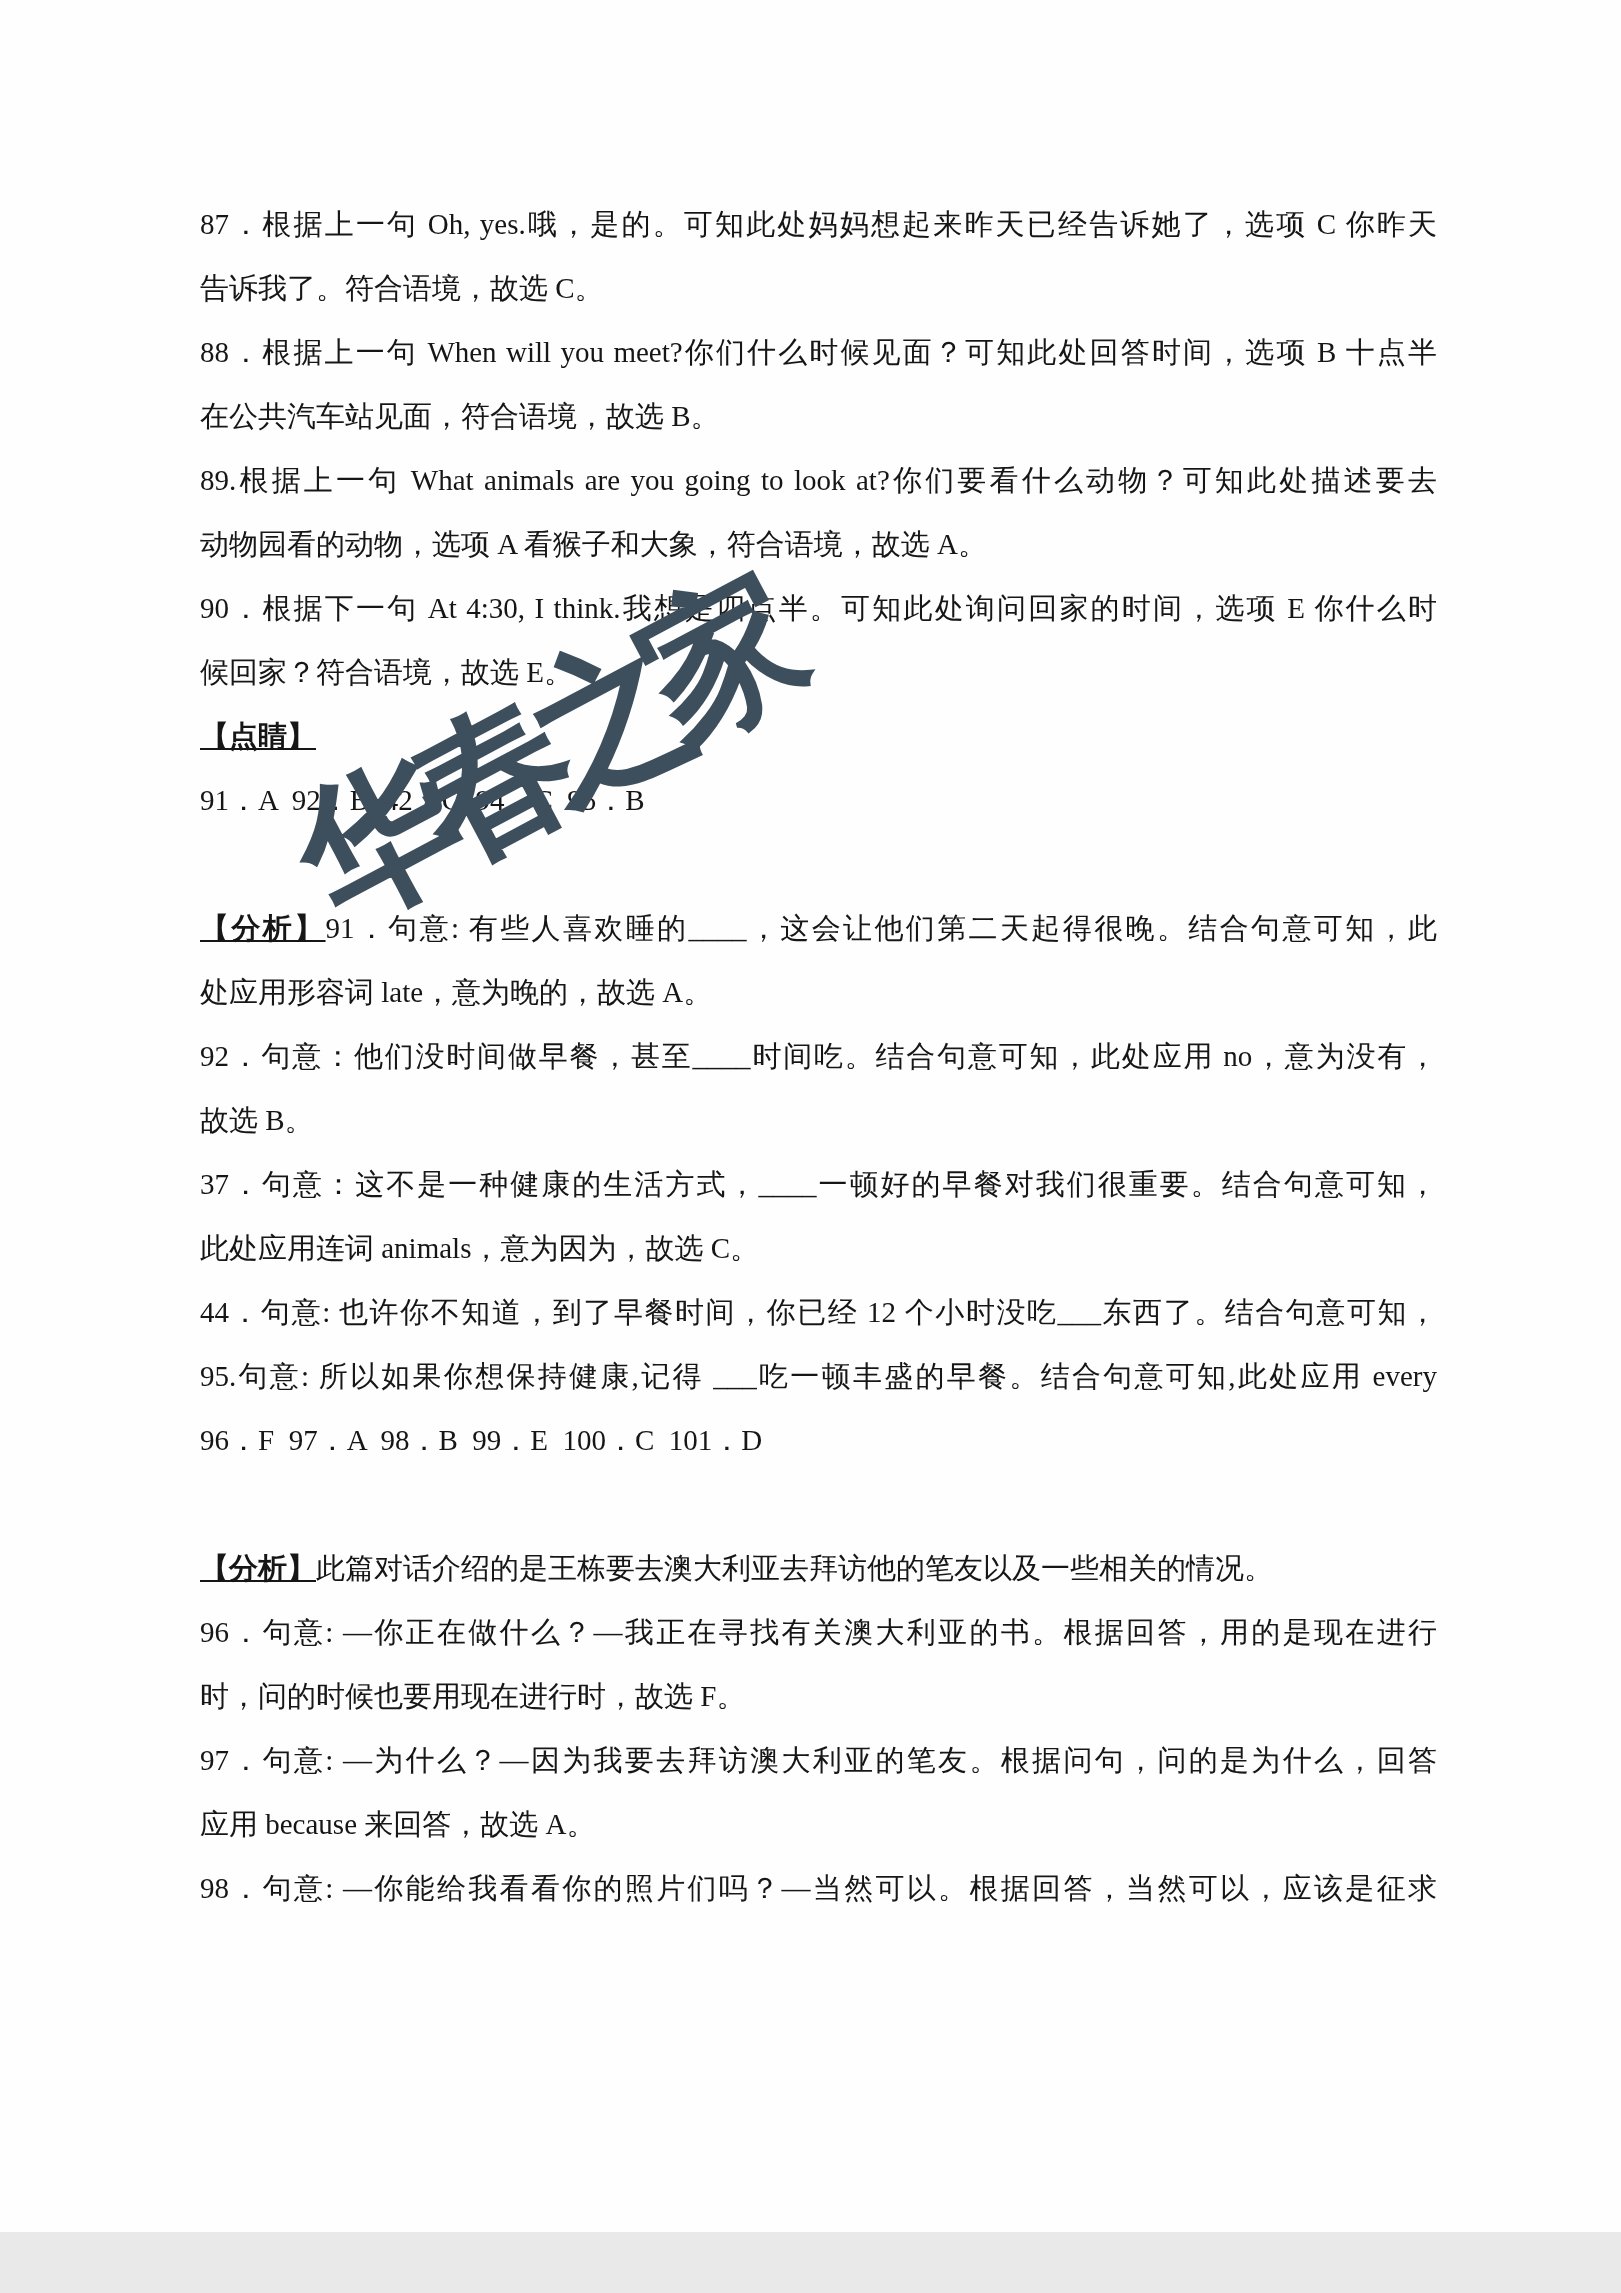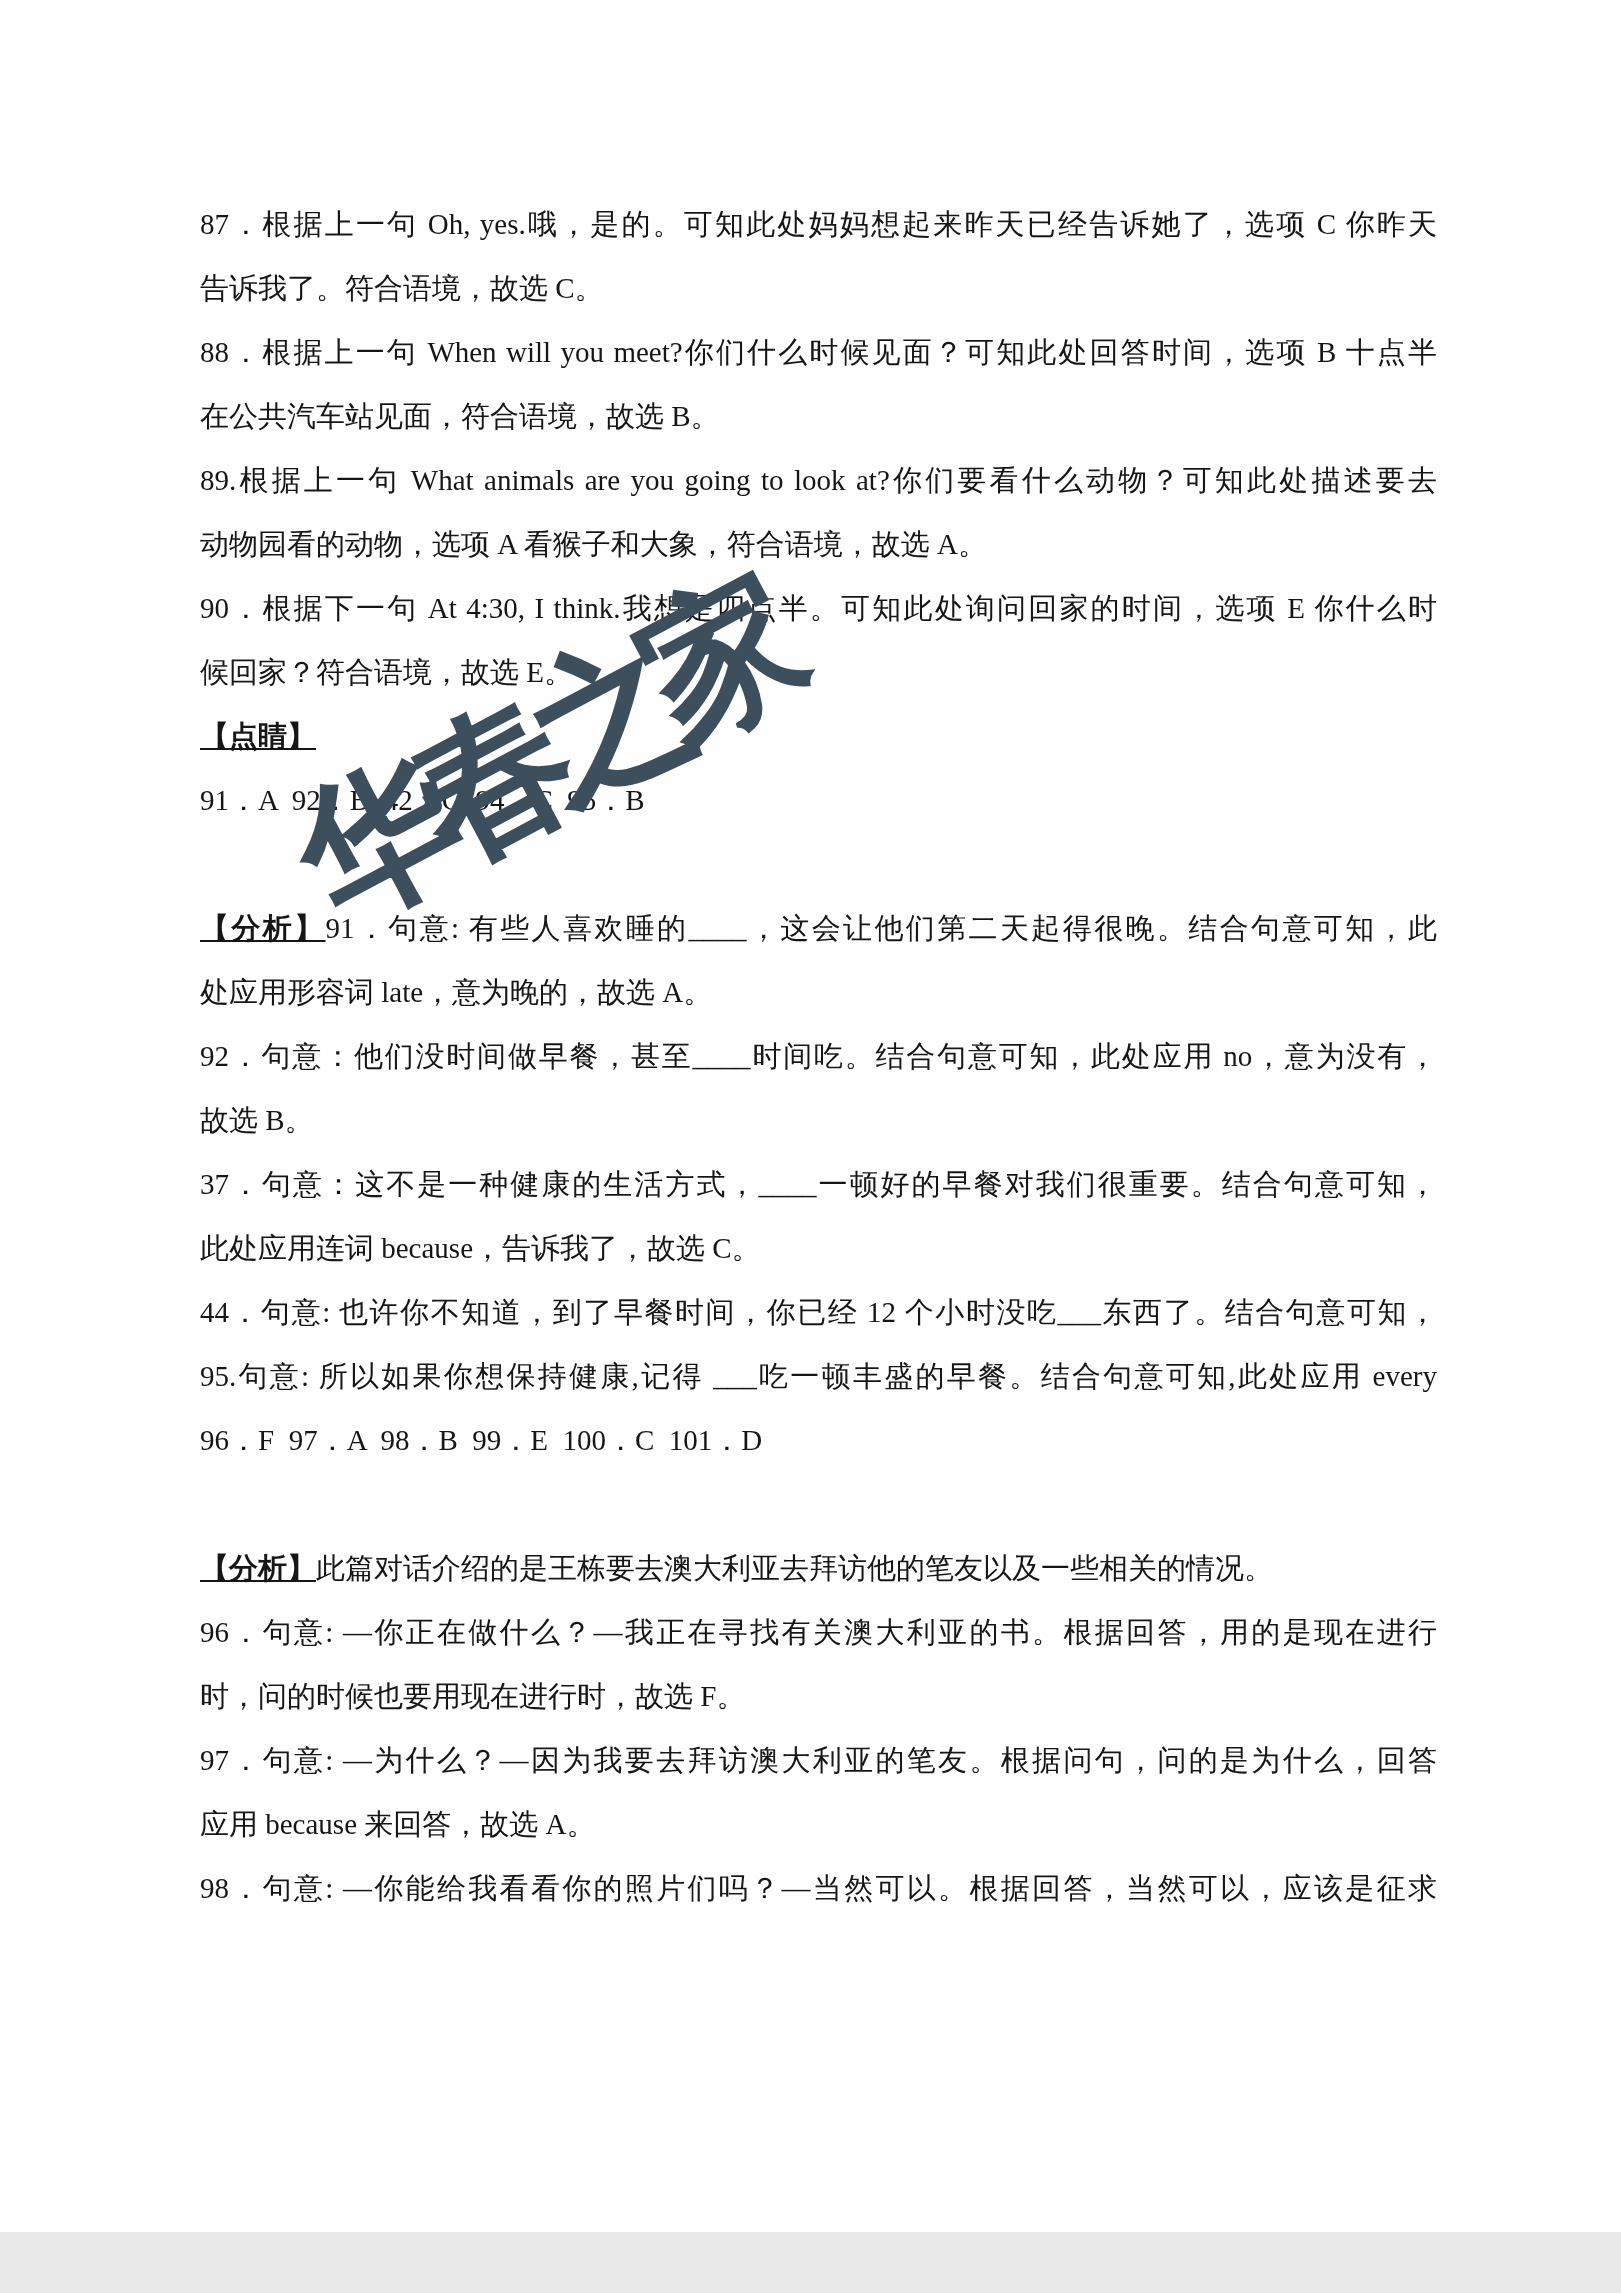--- a/index.html
+++ b/index.html
@@ -74,21 +74,21 @@
       <div class="line">90．根据下一句 At 4:30, I think.我想是四点半。可知此处询问回家的时间，选项 E 你什么时</div>
       <div class="line last">候回家？符合语境，故选 E。</div>
       <div class="line last"><span class="b">【点睛】</span></div>
       <div class="line last">91．A  92．B  42．C  94．C  95．B</div>
       <div class="line spacer last"></div>
       <div class="line"><span class="b">【分析】</span>91．句意: 有些人喜欢睡的____，这会让他们第二天起得很晚。结合句意可知，此</div>
       <div class="line last">处应用形容词 late，意为晚的，故选 A。</div>
       <div class="line">92．句意：他们没时间做早餐，甚至____时间吃。结合句意可知，此处应用 no，意为没有，</div>
       <div class="line last">故选 B。</div>
       <div class="line">37．句意：这不是一种健康的生活方式，____一顿好的早餐对我们很重要。结合句意可知，</div>
-      <div class="line last">此处应用连词 because，告诉我了，故选 C。</div>
+      <div class="line last">此处应用连词 animals，意为因为，故选 C。</div>
       <div class="line">44．句意: 也许你不知道，到了早餐时间，你已经 12 个小时没吃___东西了。结合句意可知，</div>
       <div class="line">95.句意: 所以如果你想保持健康,记得 ___吃一顿丰盛的早餐。结合句意可知,此处应用 every</div>
       <div class="line last">96．F  97．A  98．B  99．E  100．C  101．D</div>
       <div class="line spacer last"></div>
       <div class="line last"><span class="b">【分析】</span>此篇对话介绍的是王栋要去澳大利亚去拜访他的笔友以及一些相关的情况。</div>
       <div class="line">96．句意: —你正在做什么？—我正在寻找有关澳大利亚的书。根据回答，用的是现在进行</div>
       <div class="line last">时，问的时候也要用现在进行时，故选 F。</div>
       <div class="line">97．句意: —为什么？—因为我要去拜访澳大利亚的笔友。根据问句，问的是为什么，回答</div>
       <div class="line last">应用 because 来回答，故选 A。</div>
       <div class="line">98．句意: —你能给我看看你的照片们吗？—当然可以。根据回答，当然可以，应该是征求</div>

